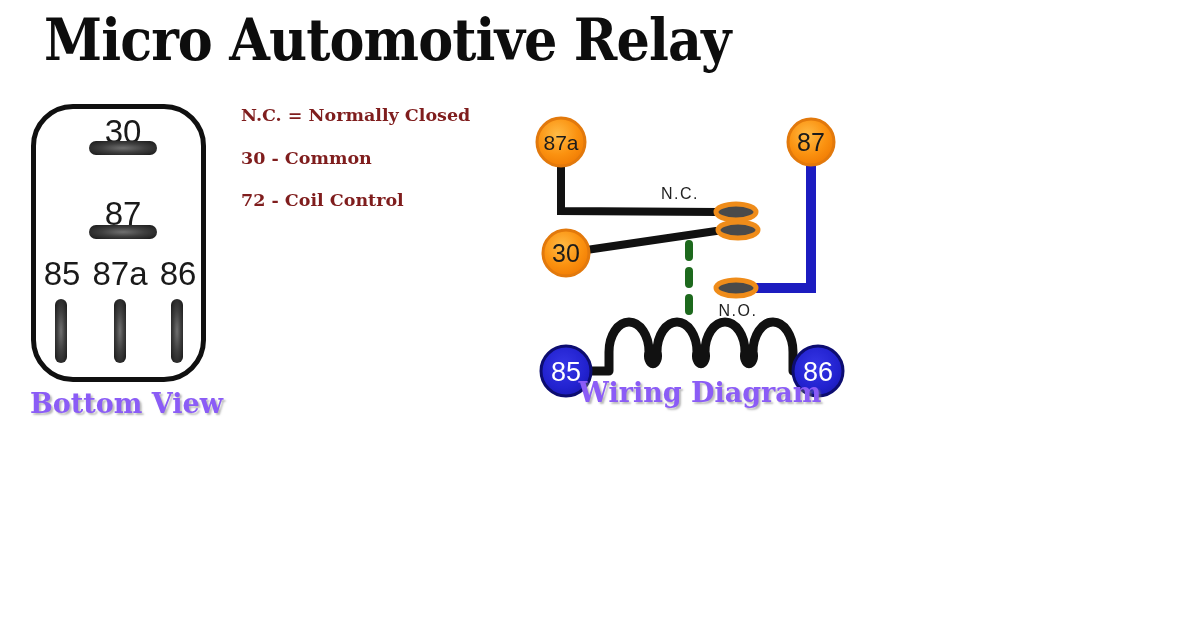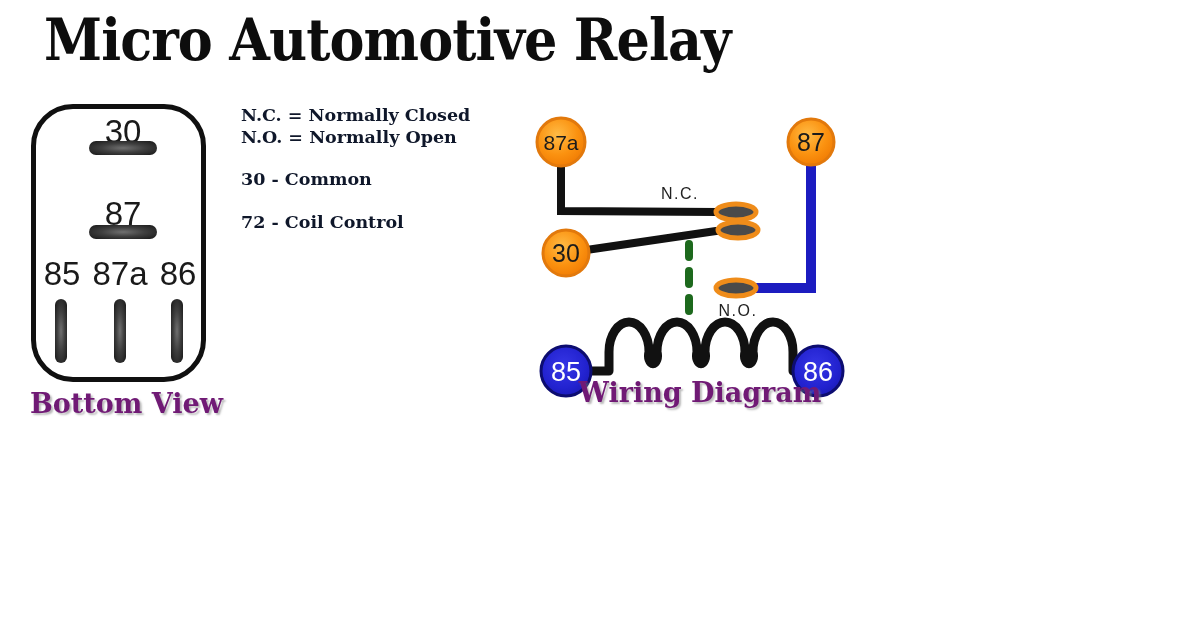--- a/index.html
+++ b/index.html
@@ -30,29 +30,29 @@
     background:radial-gradient(ellipse at center,#707070 0%,#3f3f3f 45%,#161616 100%);
   }
   .pill-v{
     position:absolute;width:12px;height:64px;border-radius:8px;
     transform:translateX(-50%);
     background:radial-gradient(ellipse at center,#707070 0%,#3f3f3f 45%,#161616 100%);
   }
   .caption{
     position:absolute;
     font-family:"DejaVu Serif","Liberation Serif",serif;
-    font-weight:bold;font-size:27px;color:#701a75;
+    font-weight:bold;font-size:27px;color:#8b5cf6;
     text-shadow:2px 2px 2px rgba(130,130,130,0.55);
     text-align:center;white-space:nowrap;
   }
   
   .legend{
     position:absolute;left:241px;top:105px;
     font-family:"DejaVu Serif","Liberation Serif",serif;
-    font-weight:bold;font-size:17.5px;color:#0f172a;line-height:21.5px;
+    font-weight:bold;font-size:17.5px;color:#7f1d1d;line-height:21.5px;
   }
   .legend .group{margin-bottom:21px;}
   .legend div{white-space:nowrap;}
   
   .wiring-svg{position:absolute;left:0;top:0;}
   .term-text{font-family:"Liberation Sans",sans-serif;}
   .contact-lbl{
     font-family:"Liberation Sans",sans-serif;font-size:16px;fill:#222;
     letter-spacing:1.5px;
   }
@@ -77,21 +77,20 @@
     <div class="pill-v" style="left:25px;top:190px;"></div>
     <div class="pill-v" style="left:84px;top:190px;"></div>
     <div class="pill-v" style="left:141px;top:190px;"></div>
   </div>
   <div class="caption" style="left:30px;top:388px;width:190px;">Bottom View</div>
 </div>
 
 <div class="legend">
   <div class="group">
     <div>N.C. = Normally Closed</div>
-    <div>N.O. = Normally Open</div>
   </div>
   <div class="group">
     <div>30 - Common</div>
   </div>
   <div class="group">
     <div>72 - Coil Control</div>
   </div>
 </div>
 
 <svg class="wiring-svg" width="1200" height="630" viewBox="0 0 1200 630">

